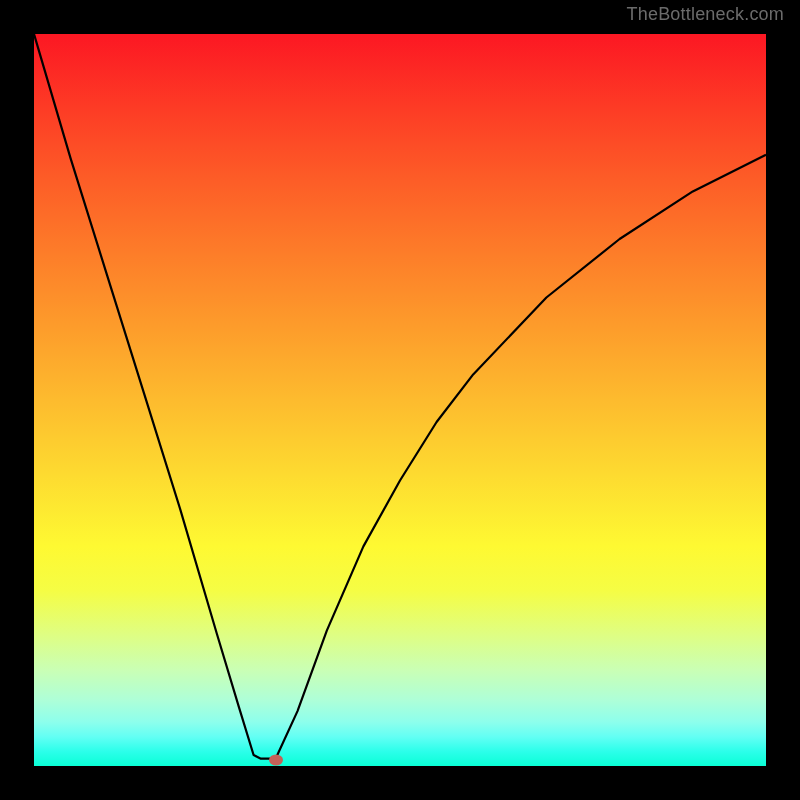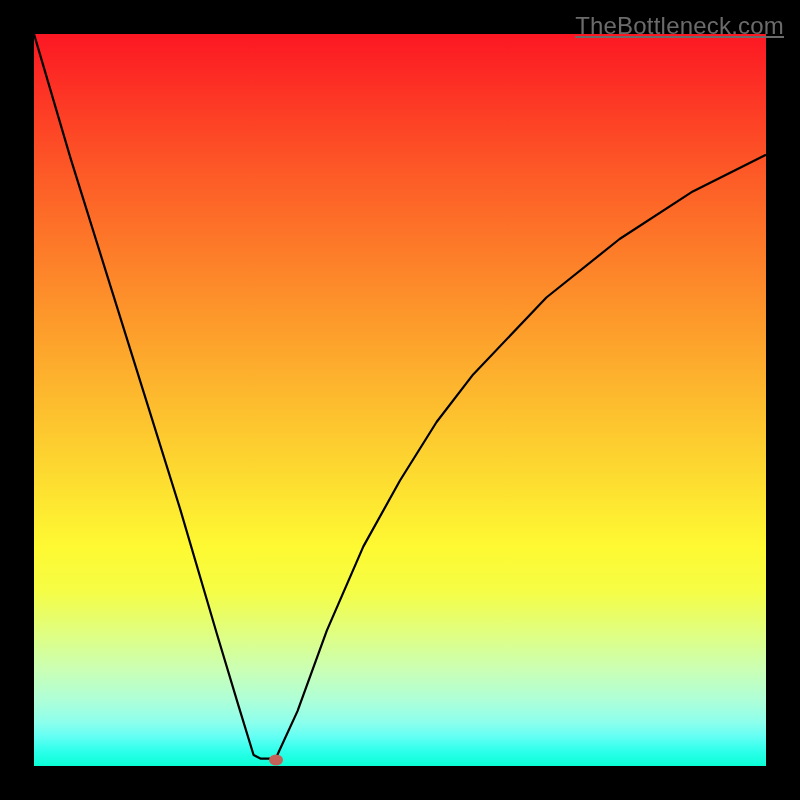--- a/index.html
+++ b/index.html
@@ -12,28 +12,27 @@
     font-family: Arial, Helvetica, sans-serif;
   }
   .outer {
     position: relative;
     width: 800px;
     height: 800px;
     background: #000;
   }
   .watermark {
     position: absolute;
-    top: 12px;
+    top: 4px;
     right: 16px;
     color: #6b6b6b;
-    font-size: 24px;
+    font-size: 18px;
     letter-spacing: 0.2px;
     z-index: 30;
     pointer-events: none;
-    text-decoration: underline;
   }
   
   .plot {
     position: absolute;
     left: 34px;
     top: 34px;
     width: 732px;
     height: 732px;
     overflow: hidden;
   }

